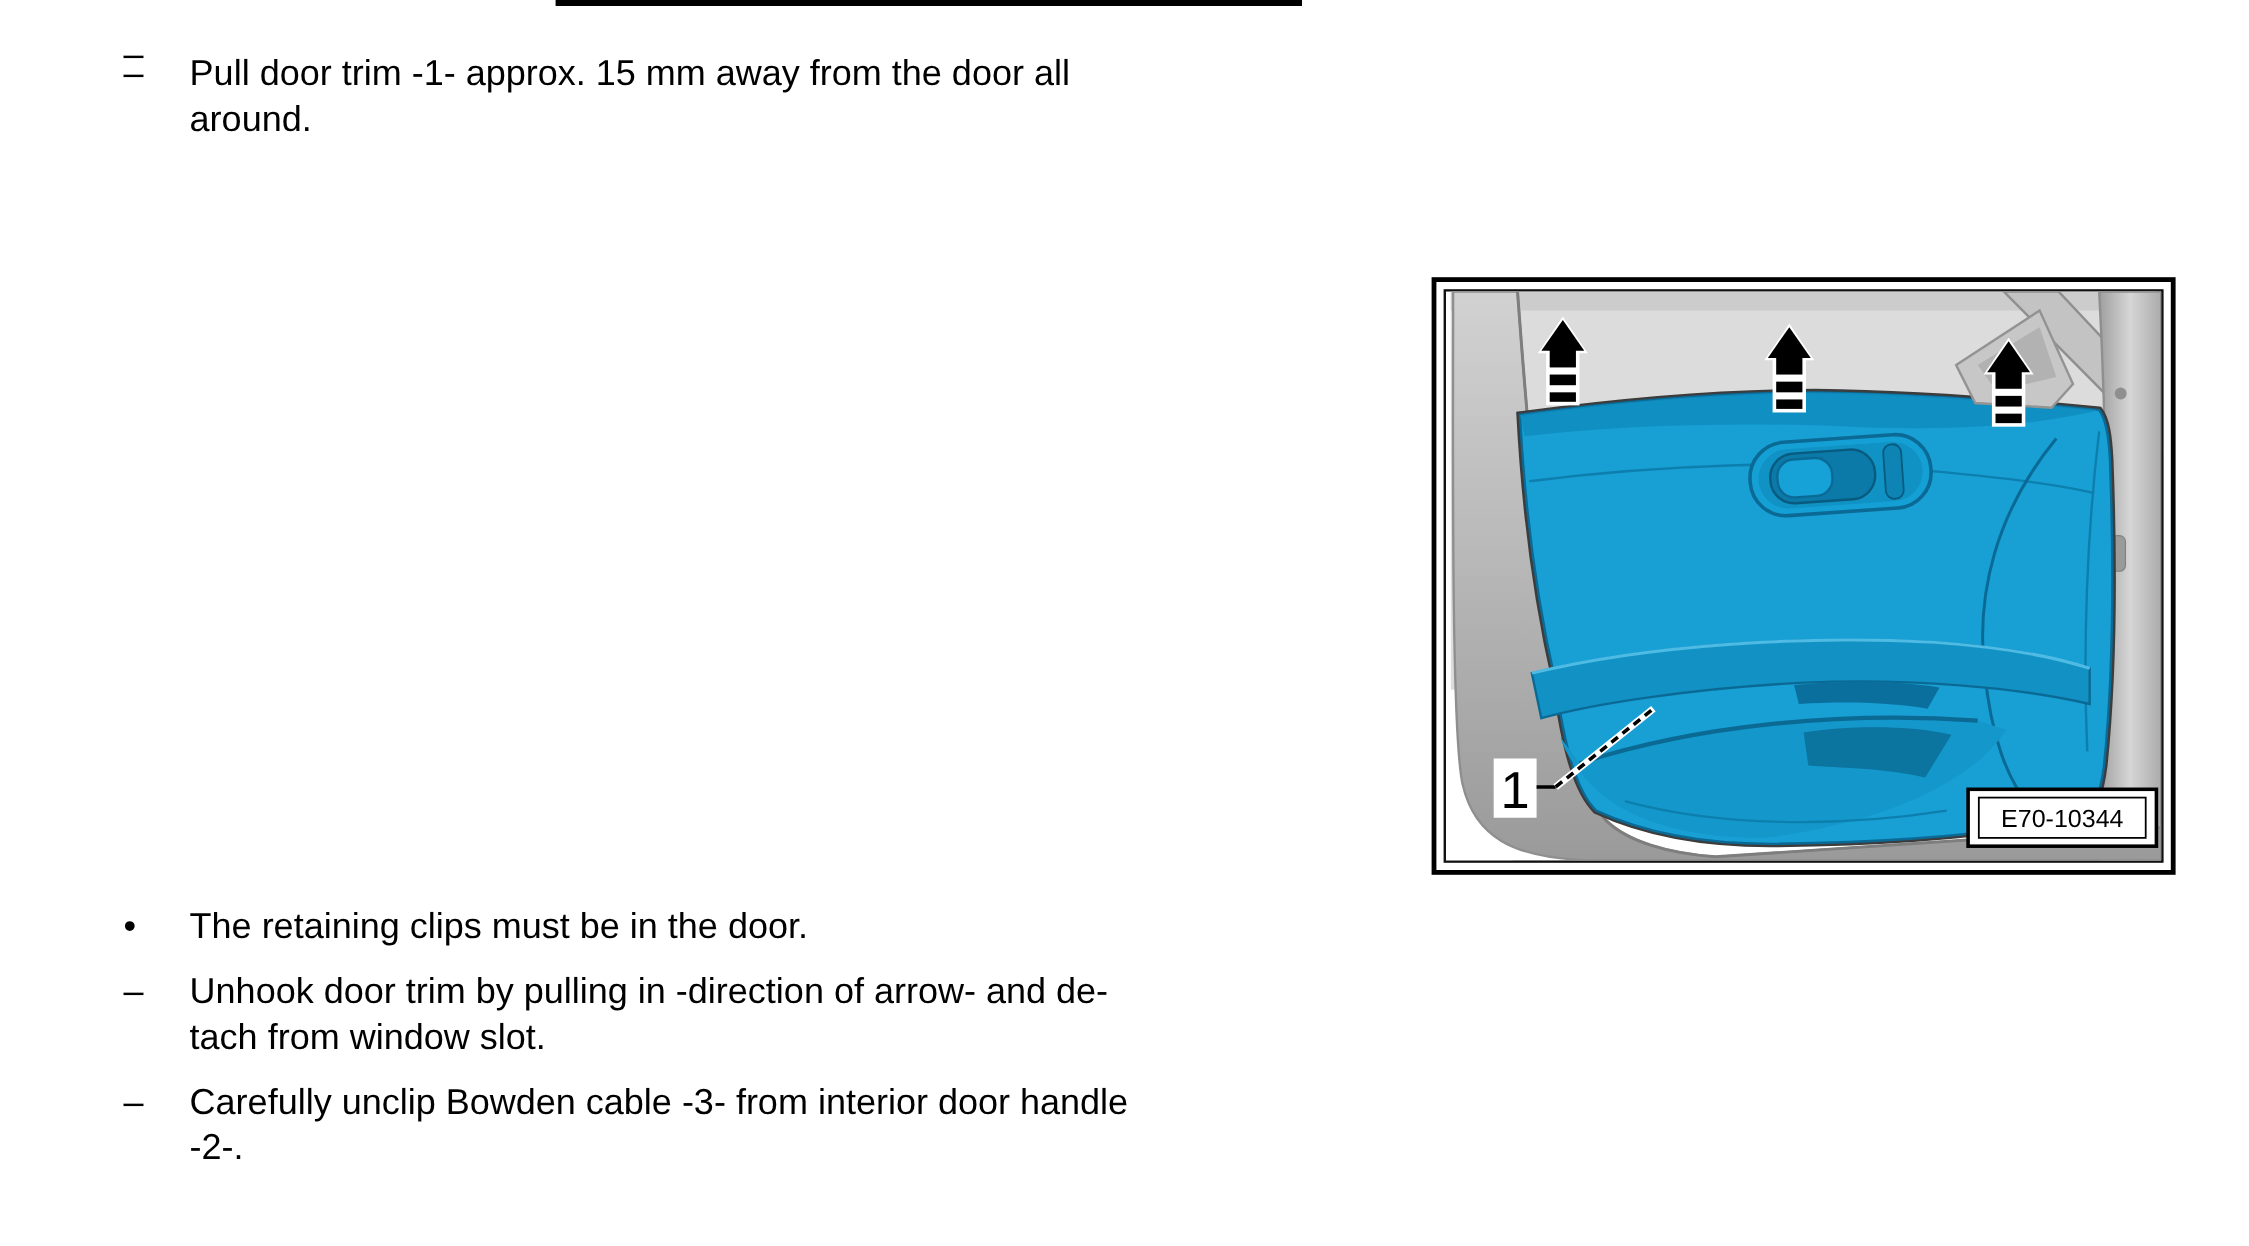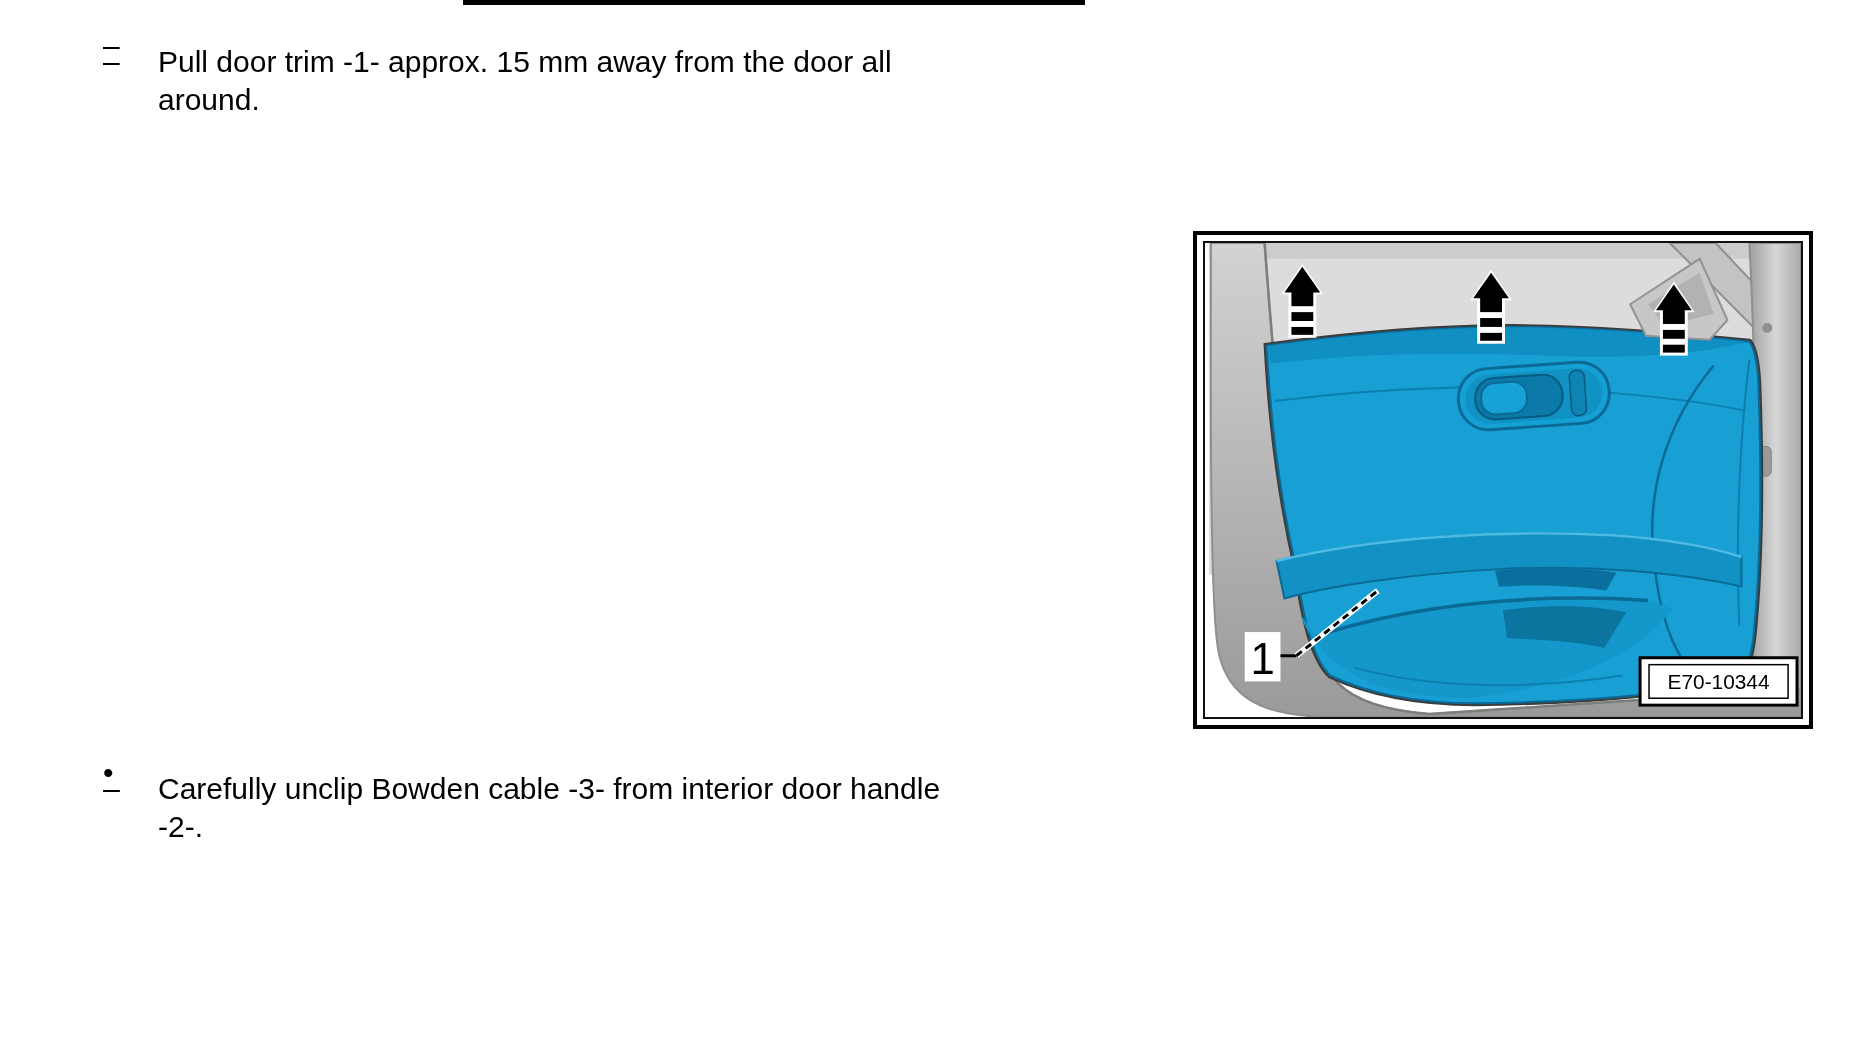--- a/index.html
+++ b/index.html
@@ -136,23 +136,26 @@
           <rect x="447" y="427" width="140" height="34" fill="none" stroke="#000000" stroke-width="1.5"></rect>
           <text x="517" y="452" font-size="21" text-anchor="middle" fill="#000000">E70-10344</text>
         </g>
       </svg>
     </div>
   </div>
 
   <div class="text-block bottom">
     <div class="li">
       <span class="marker">•</span>
+      <span class="li-text">The retaining clips must be in the door.</span>
     </div>
     <div class="li">
       <span class="marker">–</span>
+      <span class="li-text">Unhook door trim by pulling in -direction of arrow- and de-
+tach from window slot.</span>
     </div>
     <div class="li">
       <span class="marker">–</span>
       <span class="li-text">Carefully unclip Bowden cable -3- from interior door handle
 -2-.</span>
     </div>
   </div>
 
 </div>
 

